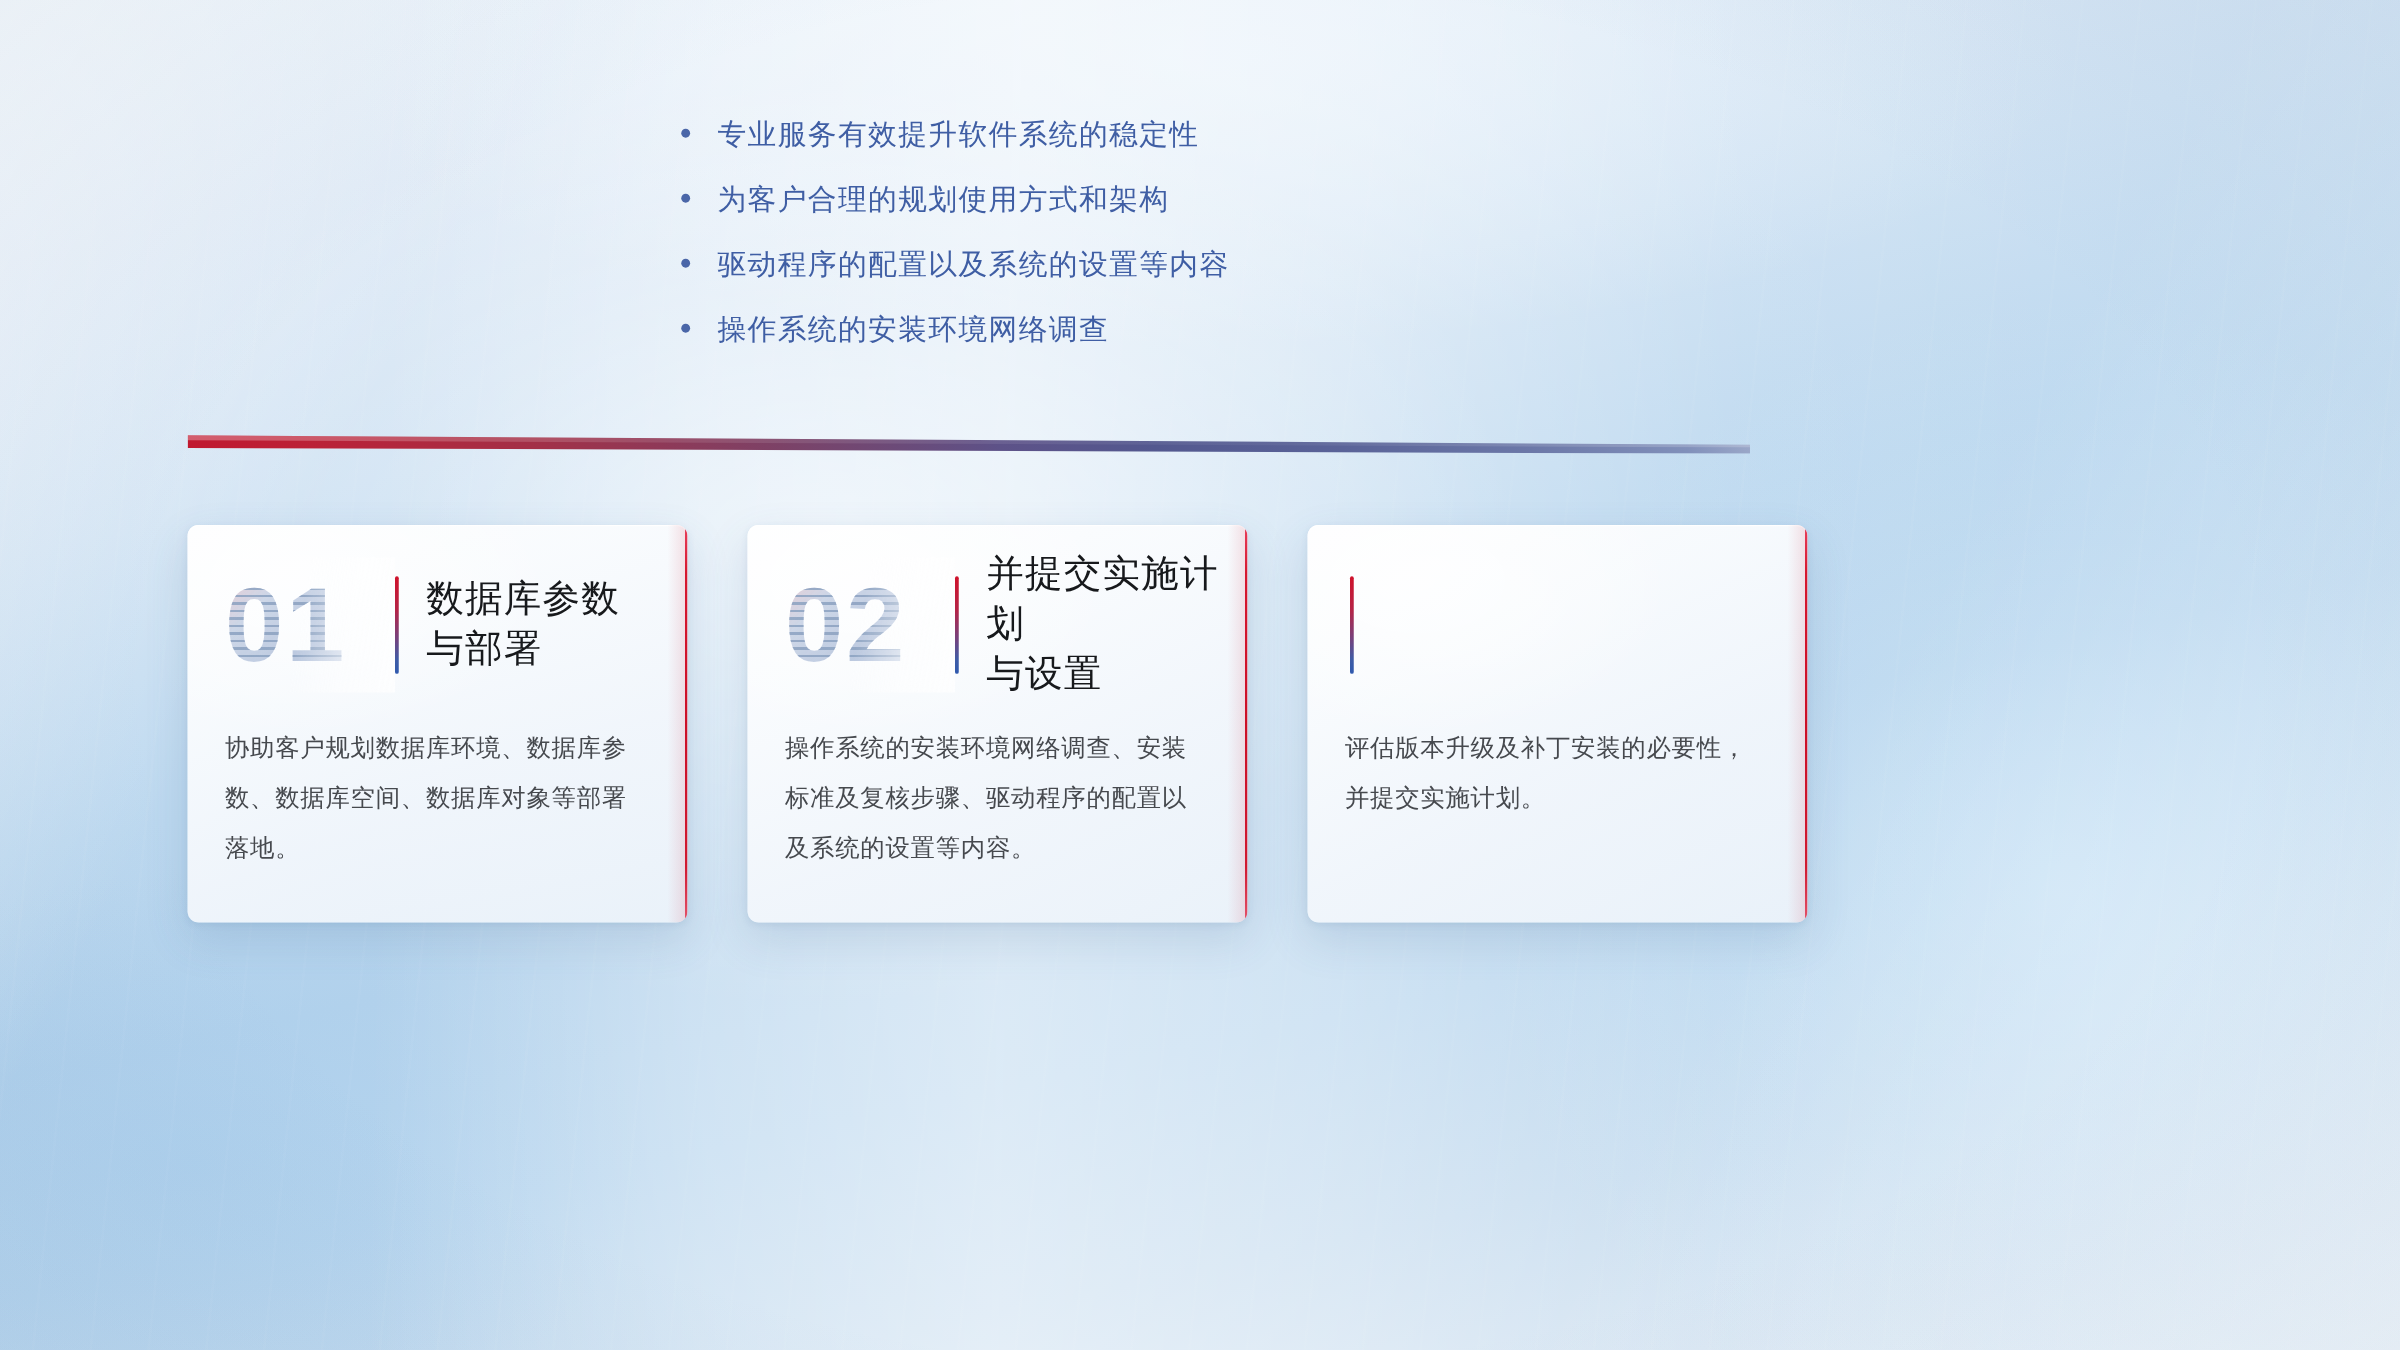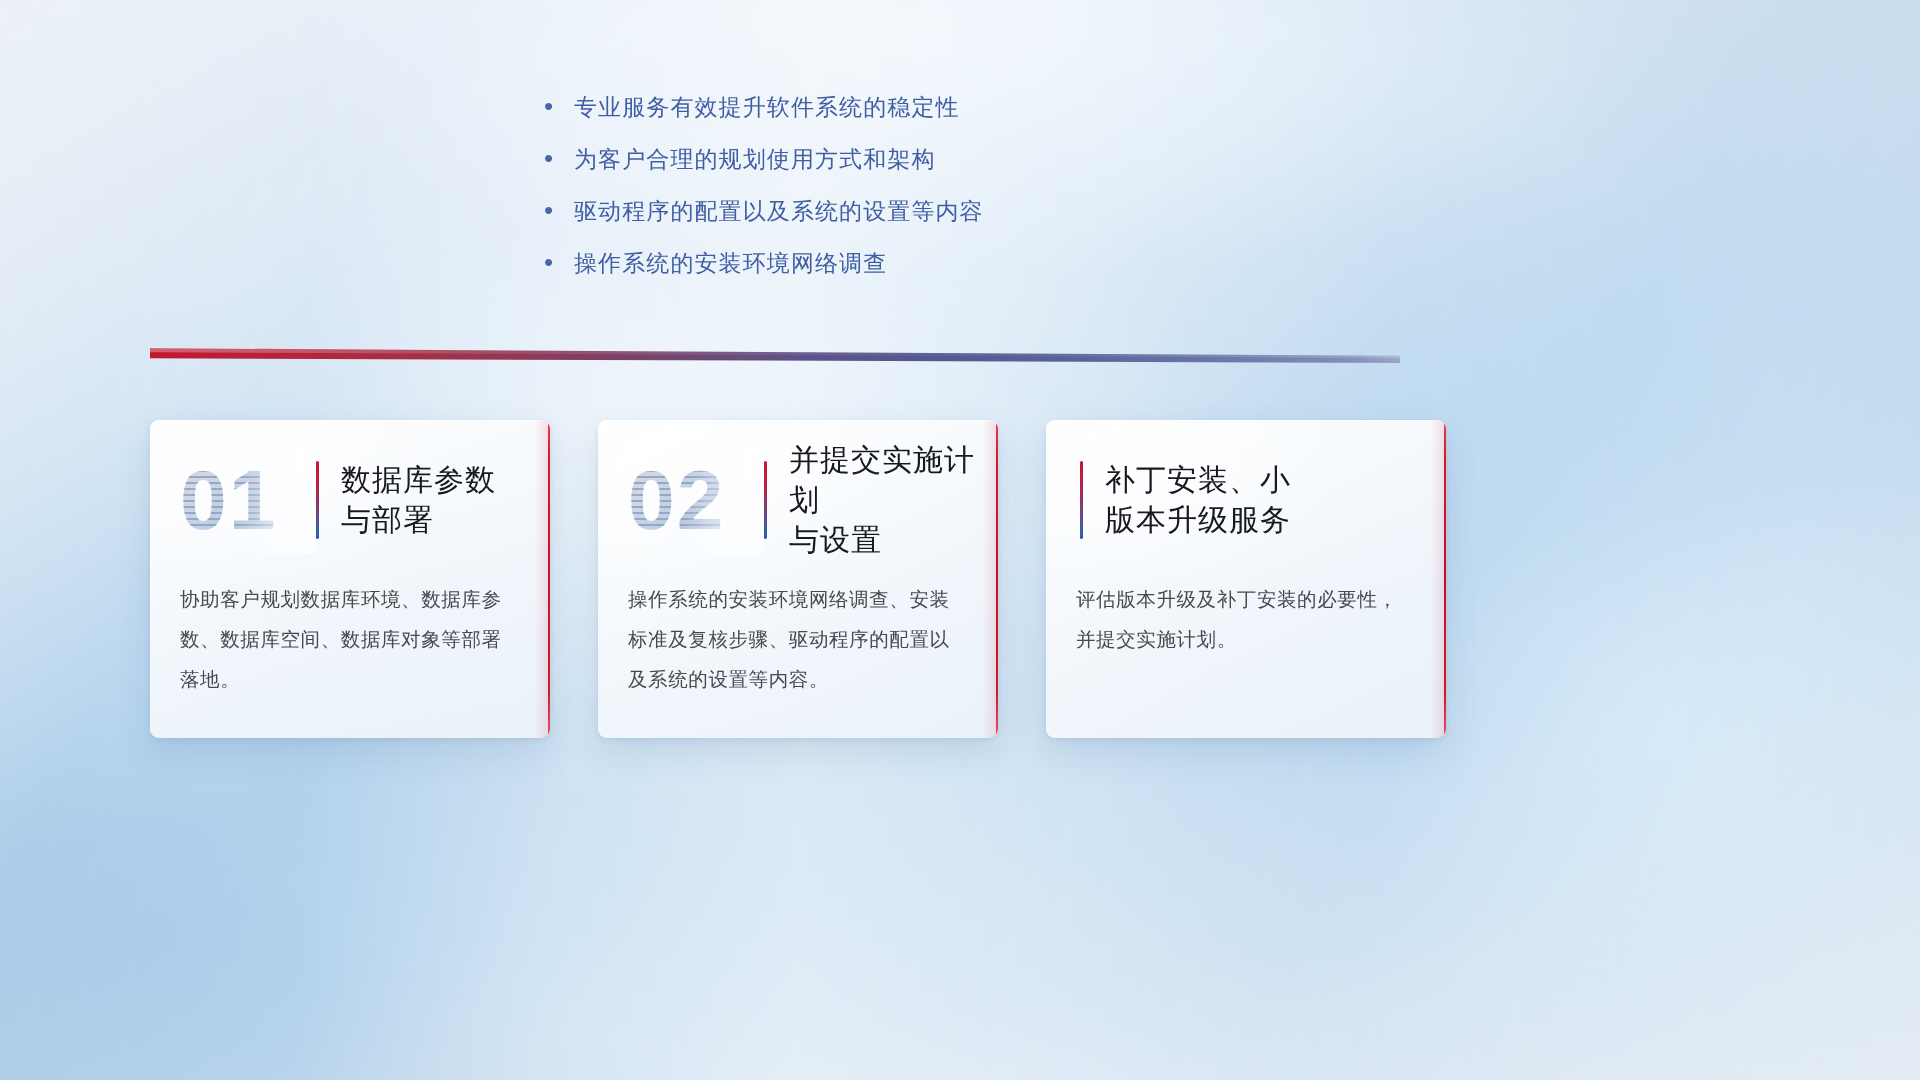--- a/index.html
+++ b/index.html
@@ -343,20 +343,18 @@
       </div>
       <div class="card-body">操作系统的安装环境网络调查、安装标准及复核步骤、驱动程序的配置以及系统的设置等内容。</div>
     </div>
 
     <div class="card">
       <div class="card-sheen"></div>
       <div class="card-edge-glow"></div>
       <div class="card-edge"></div>
       <div class="card-head">
         <div class="card-rule"></div>
-        <div class="card-title">补丁安装、小
-版本升级服务</div>
       </div>
       <div class="card-body">评估版本升级及补丁安装的必要性，并提交实施计划。</div>
     </div>
 
   </div>
 </div>
 
 </body></html>

